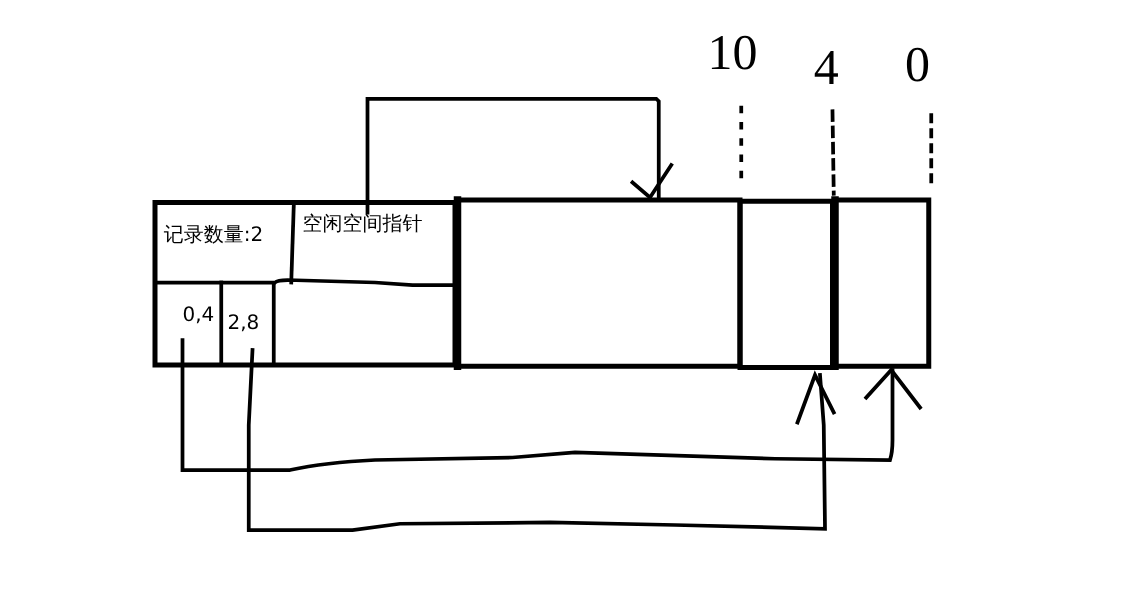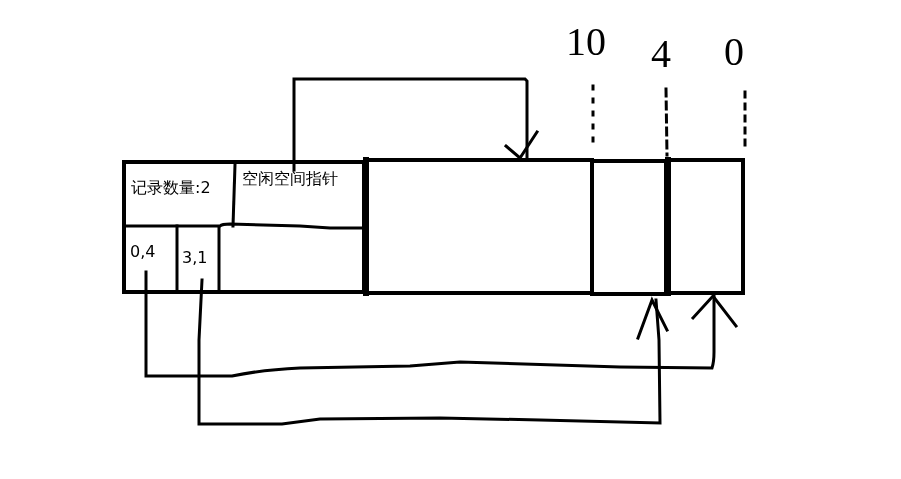--- a/index.html
+++ b/index.html
@@ -41,18 +41,18 @@
     <path d="M146 272 L146 376 L232 376 Q260 370 300 368 L410 366 L460 362 L620 367 L712 368 Q714 362 714 352 L714 296" stroke-width="3"></path>
     <path d="M693 318 L713 296 L736 326" stroke-width="3"></path>
 
     <path d="M202 280 L199 340 L199 424 L282 424 L320 419 L440 418 L540 420 L660 423 L659 340 L656 300" stroke-width="3"></path>
     <path d="M638 338 L652 300 L667 330" stroke-width="3"></path>
   </g>
 </svg>
 
 <span class="lbl" style="left:131px;top:178px;">记录数量:2</span>
 <span class="lbl" style="left:242px;top:169px;">空闲空间指针</span>
-<span class="lbl" style="left:130px;top:242px;">0,4</span>
-<span class="lbl" style="left:182px;top:248px;">3,1</span>
+<span class="lbl" style="left:146px;top:242px;">0,4</span>
+<span class="lbl" style="left:182px;top:248px;">2,8</span>
 
 <span class="hand" style="left:566px;top:18px;">10</span>
 <span class="hand" style="left:651px;top:30px;">4</span>
 <span class="hand" style="left:724px;top:28px;">0</span>
 
 </body></html>

